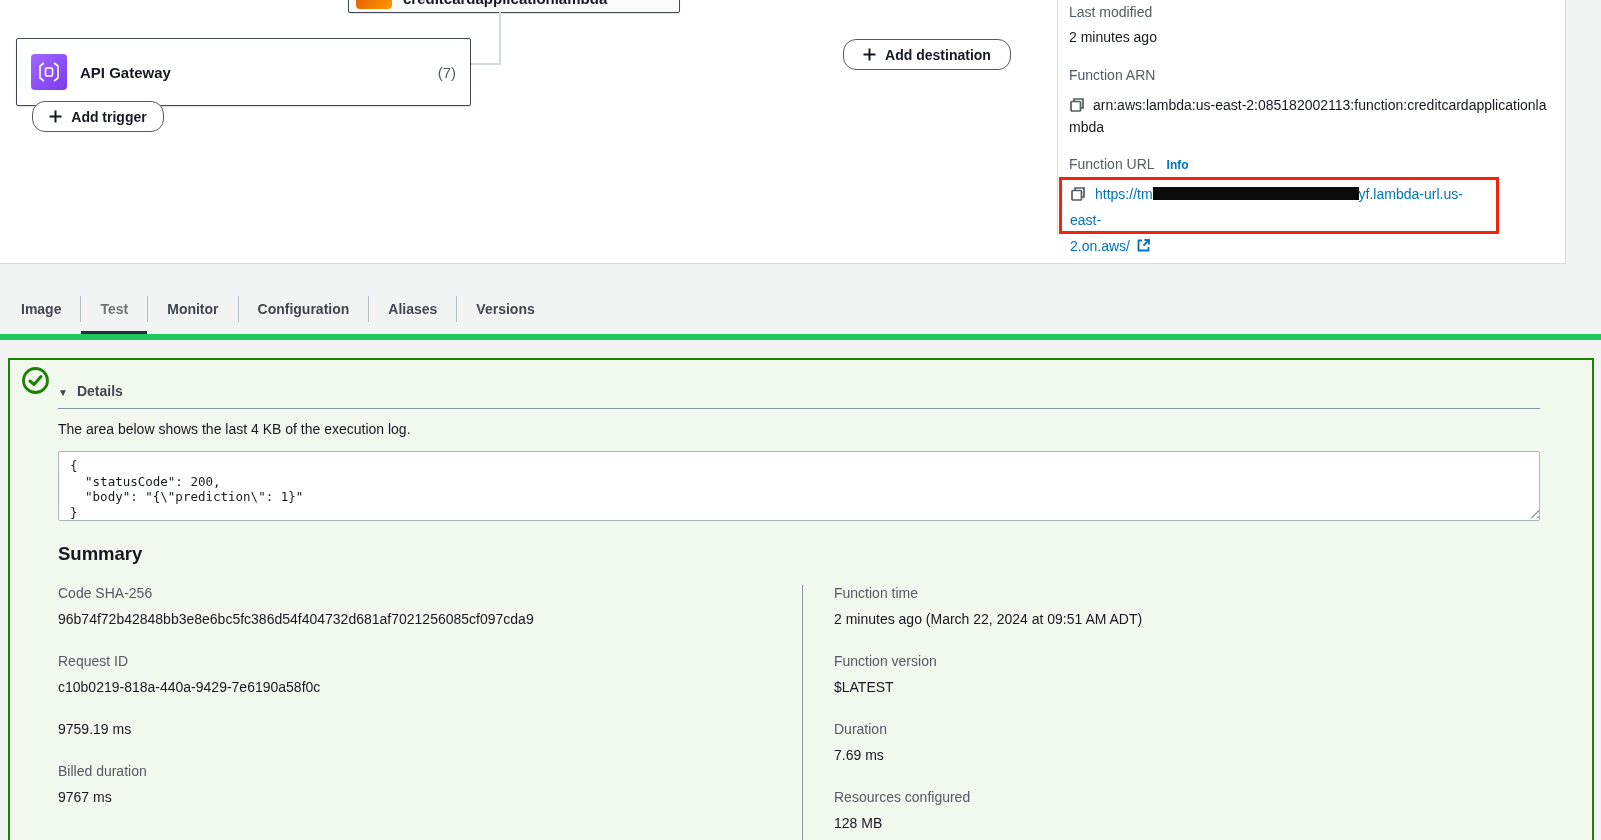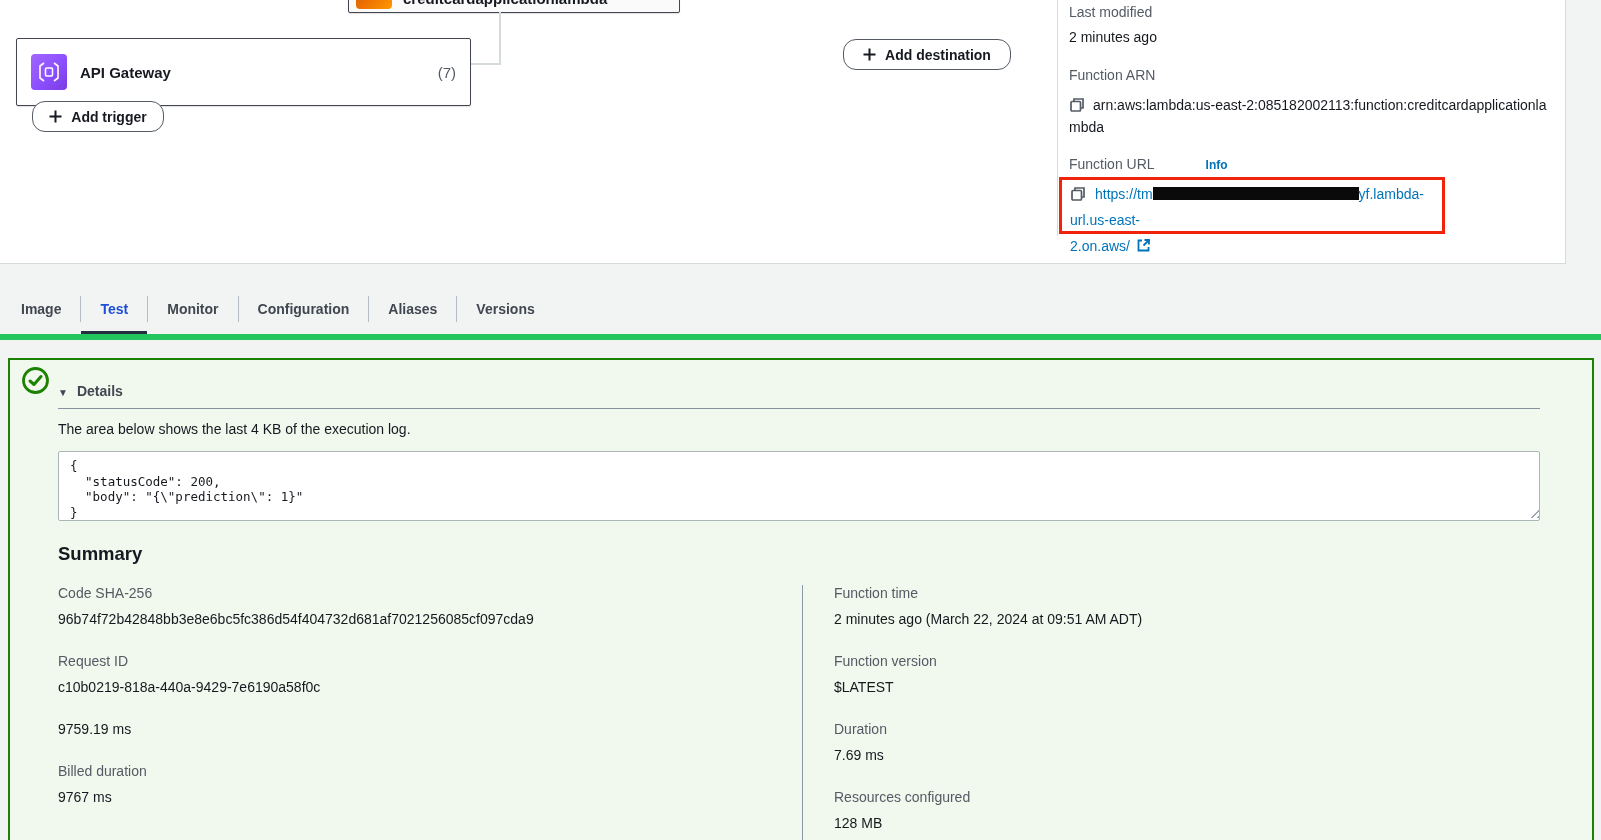--- a/index.html
+++ b/index.html
@@ -53,44 +53,44 @@
 
   .card-vdivider { position:absolute; left:1057px; top:0; width:1px; height:236px; background:#d5dbdb; }
 
   .right-col { position:absolute; left:1069px; top:0; width:486px; }
   .field-label { color:#545b64; font-size:14px; }
   .lm-label { margin-top:4px; }
   .lm-value { margin-top:9px; }
   .arn-label { margin-top:22px; }
   .arn-row { margin-top:11px; line-height:22px; word-break:break-all; width:482px; }
   .arn-row svg { vertical-align:-3px; margin-right:8px; }
-  .url-label-row { margin-top:18px; display:flex; align-items:baseline;gap:39px; }
+  .url-label-row { margin-top:18px; display:flex; align-items:baseline; }
   .info-link { color:#0073bb; font-size:12px; font-weight:700; margin-left:12px; text-decoration:none; cursor:pointer; }
 
   .url-redbox {
-    position:absolute; left:1059px; top:177px; width:386px; height:57px;
+    position:absolute; left:1059px; top:177px; width:440px; height:57px;
     border:3px solid #f2230b; padding:1px 8px; line-height:26px;
   }
   .url-link { color:#0073bb; text-decoration:none; cursor:pointer; font-size:14px; }
   .url-redbox .copy-icon { vertical-align:-3px; margin-right:9px; cursor:pointer; }
   .redaction-bar { display:inline-block; width:206px; height:13px; background:#0a0a0a; vertical-align:-1px; }
   .ext-icon { vertical-align:-2px; margin-left:6px; }
 
   
   .tabs-bar {
     position:absolute; left:0; top:283px; width:1601px; height:57px;
     display:flex; align-items:stretch; padding-left:2px;
     border-bottom:6px solid #22c55e;
   }
   .tab {
     display:flex; align-items:center; padding:0 19px; border:none; background:transparent;
     font-family:"Liberation Sans", sans-serif; font-weight:700; font-size:14px; color:#414750;
     cursor:pointer; box-shadow:none;
   }
-  .tab.active { color:#1d4ed8; box-shadow:inset 0 -3px 0 #232f3e; }
+  .tab.active { color:#737373; box-shadow:inset 0 -3px 0 #232f3e; }
   .tab-divider { width:1px; height:26px; background:#b5bdc4; align-self:center; }
 
   
   .flash {
     position:absolute; left:8px; top:358px; width:1586px; height:500px;
     border:2px solid #1d8102; background:#f1f8ee;
   }
   .flash-check { position:absolute; left:11px; top:6px; }
   .flash-content { padding:12px 52px 0 48px; }
   .status-line { font-weight:700; font-size:14.5px; }

